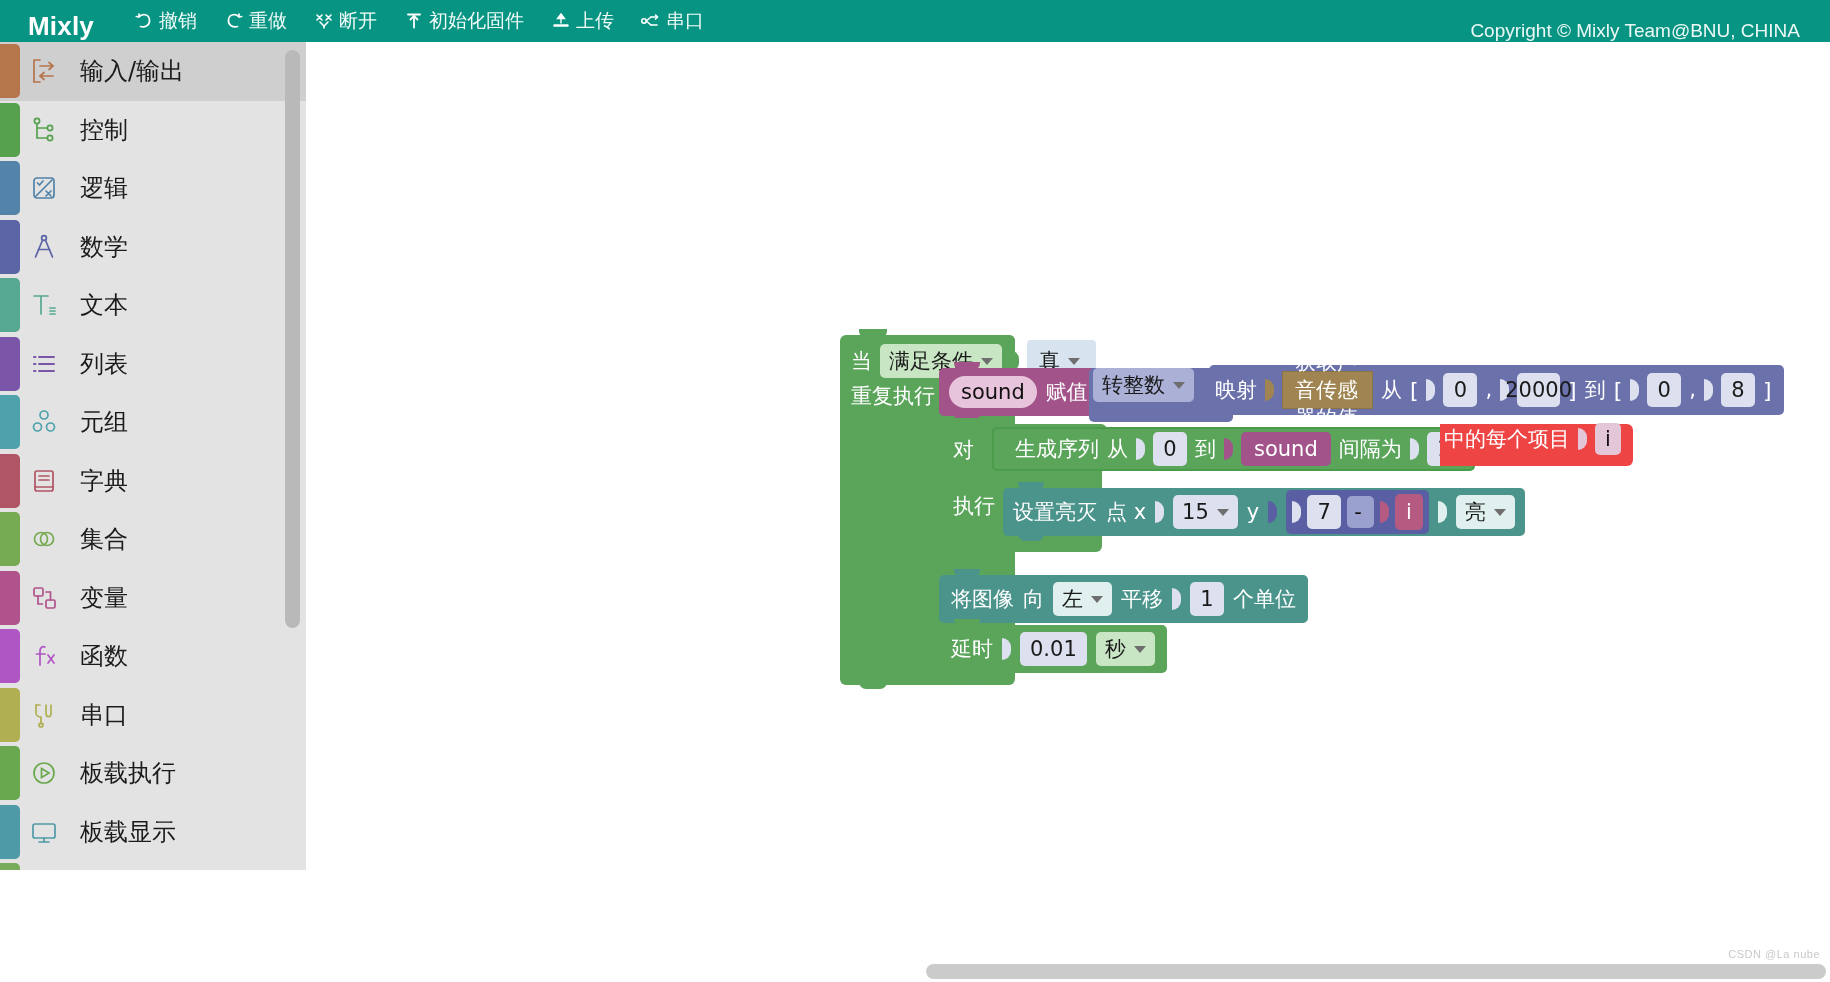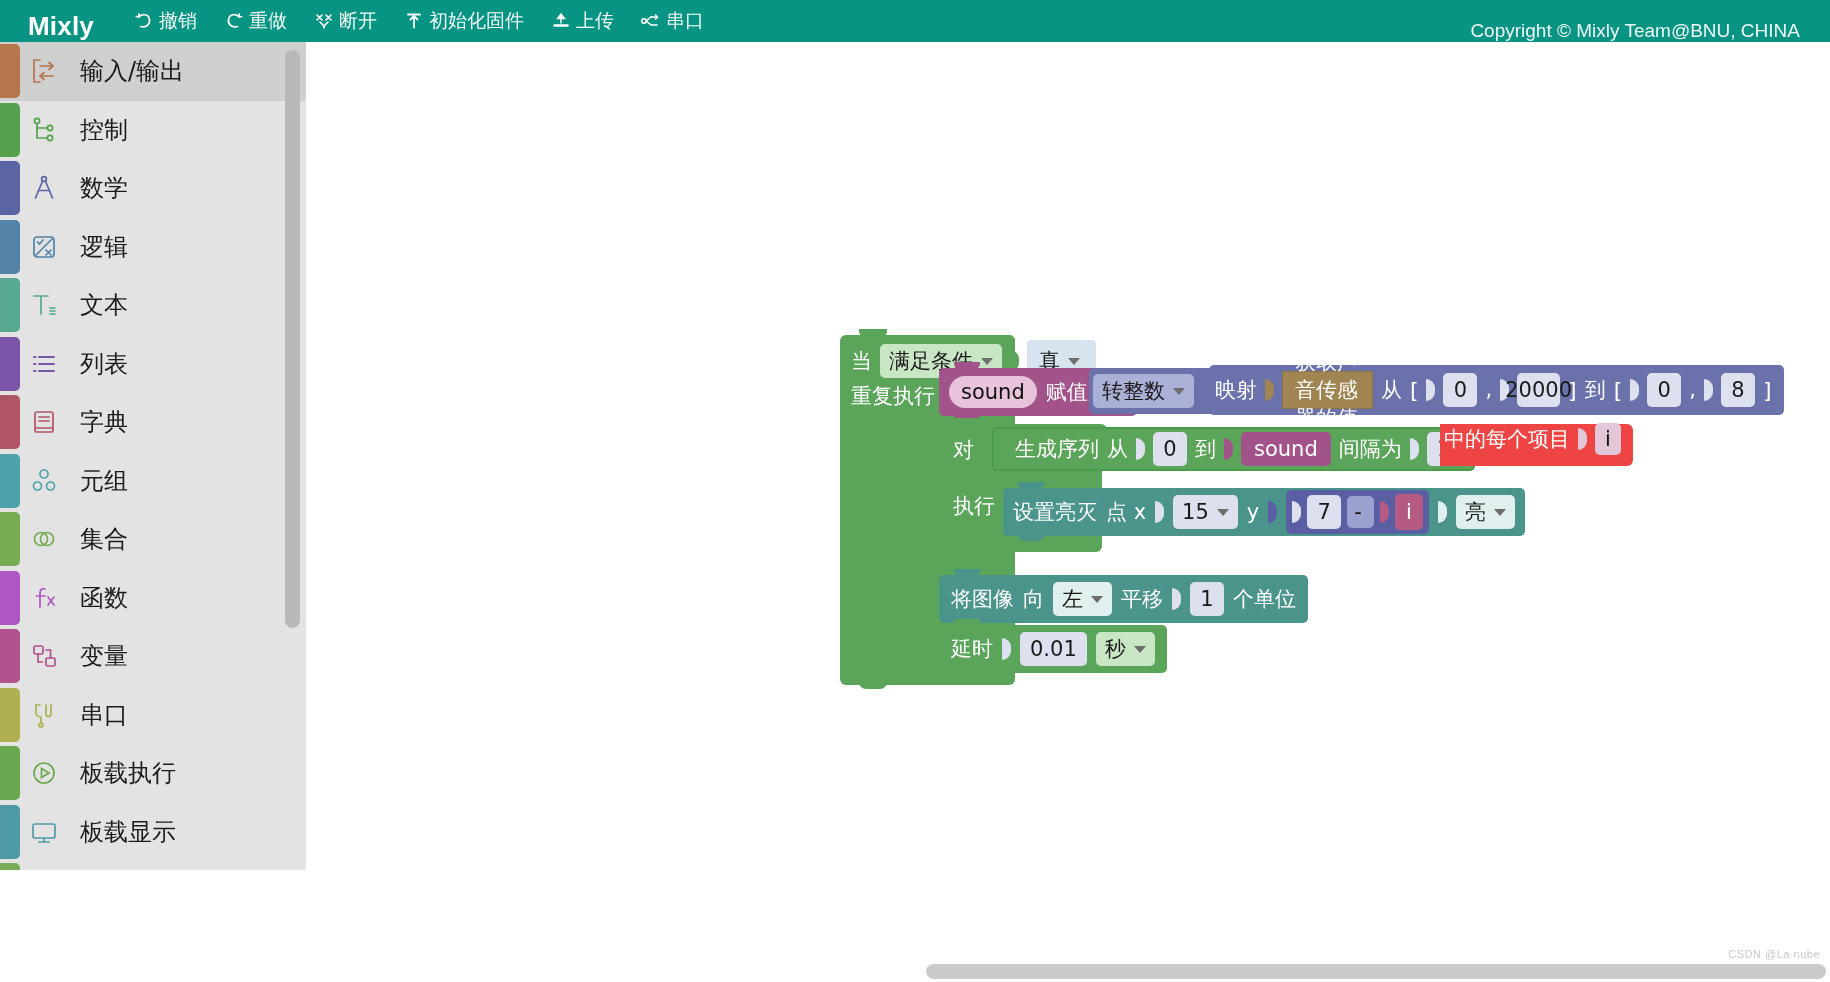--- a/index.html
+++ b/index.html
@@ -203,24 +203,24 @@
   }
   #set-var-bottab {
     position: absolute; left: 648px; top: 370px;
     width: 26px; height: 9px; background: #a2538a;
     border-radius: 0 0 7px 7px;
   }
 
   
   #to-int {
     position: absolute; left: 783px; top: 326px;
-    height: 46px;
+    height: 54px;
     background: #6b71ab;
     border-radius: 5px;
-    display: flex; align-items: center; padding: 0 10px 0 4px; gap: 20px;
+    display: flex; padding: 0 10px 0 4px; gap: 20px;
   }
 
   
   #map-block {
     position: absolute; left: 903px; top: 323px;
     height: 50px;
     background: #6b71ab;
     border-radius: 5px;
     display: flex; align-items: center; padding: 0 12px 0 6px; gap: 8px;
   }
@@ -473,49 +473,49 @@
             <circle cx="21" cy="13" r="2.6"></circle>
             <circle cx="21" cy="23" r="2.6"></circle>
             <path d="M8 9 L8 23 L18.4 23 M8 13 L18.4 13" stroke-linecap="round"></path>
           </g>
         </svg>
     </span>
     <span class="clabel">控制</span>
   </div>
 
   <div class="cat">
-    <span class="bar" style="background:#5b64a5"></span>
-    <span class="cico">
-      <svg width="30" height="30" viewBox="0 0 30 30">
-          <g fill="none" stroke="#5b64a5" stroke-width="1.7" stroke-linecap="round">
-            <circle cx="15" cy="6" r="2.4"></circle>
-            <path d="M13.6 8 L6.5 25 M16.4 8 L23.5 25"></path>
-            <path d="M9.5 17.5 L20.5 17.5"></path>
-          </g>
-        </svg>
-    </span>
-    <span class="clabel">数学</span>
-  </div>
-
-  <div class="cat">
     <span class="bar" style="background:#5383a8"></span>
     <span class="cico">
       <svg width="30" height="30" viewBox="0 0 30 30">
           <g fill="none" stroke="#5383a8" stroke-width="1.7" stroke-linecap="round">
             <rect x="5" y="5" width="20" height="20" rx="3"></rect>
             <path d="M23 7 L7 23"></path>
             <path d="M8.5 10 L10.5 12 L14 8"></path>
             <path d="M17 18 L22 23 M22 18 L17 23"></path>
           </g>
         </svg>
     </span>
     <span class="clabel">逻辑</span>
   </div>
 
   <div class="cat">
+    <span class="bar" style="background:#5b64a5"></span>
+    <span class="cico">
+      <svg width="30" height="30" viewBox="0 0 30 30">
+          <g fill="none" stroke="#5b64a5" stroke-width="1.7" stroke-linecap="round">
+            <circle cx="15" cy="6" r="2.4"></circle>
+            <path d="M13.6 8 L6.5 25 M16.4 8 L23.5 25"></path>
+            <path d="M9.5 17.5 L20.5 17.5"></path>
+          </g>
+        </svg>
+    </span>
+    <span class="clabel">数学</span>
+  </div>
+
+  <div class="cat">
     <span class="bar" style="background:#56a892"></span>
     <span class="cico">
       <svg width="30" height="30" viewBox="0 0 30 30">
           <g fill="none" stroke="#56a892" stroke-width="1.7" stroke-linecap="round">
             <path d="M5 6 L19 6 M12 6 L12 24"></path>
             <path d="M21 18 L26 18 M21 21 L26 21 M21 24 L26 24"></path>
           </g>
         </svg>
     </span>
     <span class="clabel">文本</span>
@@ -529,86 +529,86 @@
             <path d="M5 8 L6.5 8 M10 8 L25 8"></path>
             <path d="M5 15 L6.5 15 M10 15 L25 15"></path>
             <path d="M5 22 L6.5 22 M10 22 L25 22"></path>
           </g>
         </svg>
     </span>
     <span class="clabel">列表</span>
   </div>
 
   <div class="cat">
-    <span class="bar" style="background:#b05566"></span>
-    <span class="cico">
-      <svg width="30" height="30" viewBox="0 0 30 30">
-          <g fill="none" stroke="#b05566" stroke-width="1.7" stroke-linecap="round">
-            <rect x="6" y="5" width="18" height="20" rx="2"></rect>
-            <path d="M10 10 L20 10 M10 14 L20 14 M6 21 L24 21"></path>
-          </g>
-        </svg>
-    </span>
-    <span class="clabel">字典</span>
-  </div>
-
-  <div class="cat">
     <span class="bar" style="background:#4ea2ab"></span>
     <span class="cico">
       <svg width="30" height="30" viewBox="0 0 30 30">
           <g fill="none" stroke="#4ea2ab" stroke-width="1.7">
             <circle cx="15" cy="8" r="4"></circle>
             <circle cx="8.5" cy="20" r="4"></circle>
             <circle cx="21.5" cy="20" r="4"></circle>
           </g>
         </svg>
     </span>
     <span class="clabel">元组</span>
   </div>
 
   <div class="cat">
+    <span class="bar" style="background:#b05566"></span>
+    <span class="cico">
+      <svg width="30" height="30" viewBox="0 0 30 30">
+          <g fill="none" stroke="#b05566" stroke-width="1.7" stroke-linecap="round">
+            <rect x="6" y="5" width="18" height="20" rx="2"></rect>
+            <path d="M10 10 L20 10 M10 14 L20 14 M6 21 L24 21"></path>
+          </g>
+        </svg>
+    </span>
+    <span class="clabel">字典</span>
+  </div>
+
+  <div class="cat">
     <span class="bar" style="background:#77ab53"></span>
     <span class="cico">
       <svg width="30" height="30" viewBox="0 0 30 30">
           <g fill="none" stroke="#77ab53" stroke-width="1.7">
             <circle cx="12" cy="15" r="6.5"></circle>
             <circle cx="18" cy="15" r="6.5"></circle>
           </g>
         </svg>
     </span>
     <span class="clabel">集合</span>
-  </div>
-
-  <div class="cat">
-    <span class="bar" style="background:#b055c4"></span>
-    <span class="cico">
-      <svg width="30" height="30" viewBox="0 0 30 30">
-          <g fill="none" stroke="#b055c4" stroke-width="1.7" stroke-linecap="round">
-            <path d="M16 6 C13 5 11 7 11 10 L11 24"></path>
-            <path d="M7.5 13 L16 13"></path>
-            <path d="M19 14 L25 22 M25 14 L19 22"></path>
-          </g>
-        </svg>
-    </span>
-    <span class="clabel">函数</span>
   </div>
 
   <div class="cat">
     <span class="bar" style="background:#b0528b"></span>
     <span class="cico">
       <svg width="30" height="30" viewBox="0 0 30 30">
           <g fill="none" stroke="#b0528b" stroke-width="1.7" stroke-linecap="round">
             <rect x="5" y="5" width="9" height="8" rx="1.5"></rect>
             <rect x="17" y="17" width="9" height="8" rx="1.5"></rect>
             <path d="M17 9 L21.5 9 L21.5 17"></path>
             <path d="M13.5 21 L9 21 L9 13"></path>
           </g>
         </svg>
     </span>
     <span class="clabel">变量</span>
+  </div>
+
+  <div class="cat">
+    <span class="bar" style="background:#b055c4"></span>
+    <span class="cico">
+      <svg width="30" height="30" viewBox="0 0 30 30">
+          <g fill="none" stroke="#b055c4" stroke-width="1.7" stroke-linecap="round">
+            <path d="M16 6 C13 5 11 7 11 10 L11 24"></path>
+            <path d="M7.5 13 L16 13"></path>
+            <path d="M19 14 L25 22 M25 14 L19 22"></path>
+          </g>
+        </svg>
+    </span>
+    <span class="clabel">函数</span>
   </div>
 
   <div class="cat">
     <span class="bar" style="background:#b0b053"></span>
     <span class="cico">
       <svg width="30" height="30" viewBox="0 0 30 30">
           <g fill="none" stroke="#b0b053" stroke-width="1.7" stroke-linecap="round">
             <path d="M7 5 L7 13 C7 16 10 17 12 17 L12 24"></path>
             <path d="M7 5 L11 5"></path>
             <path d="M17 5 L17 13 C17 18 22 18 22 13 L22 5"></path>

